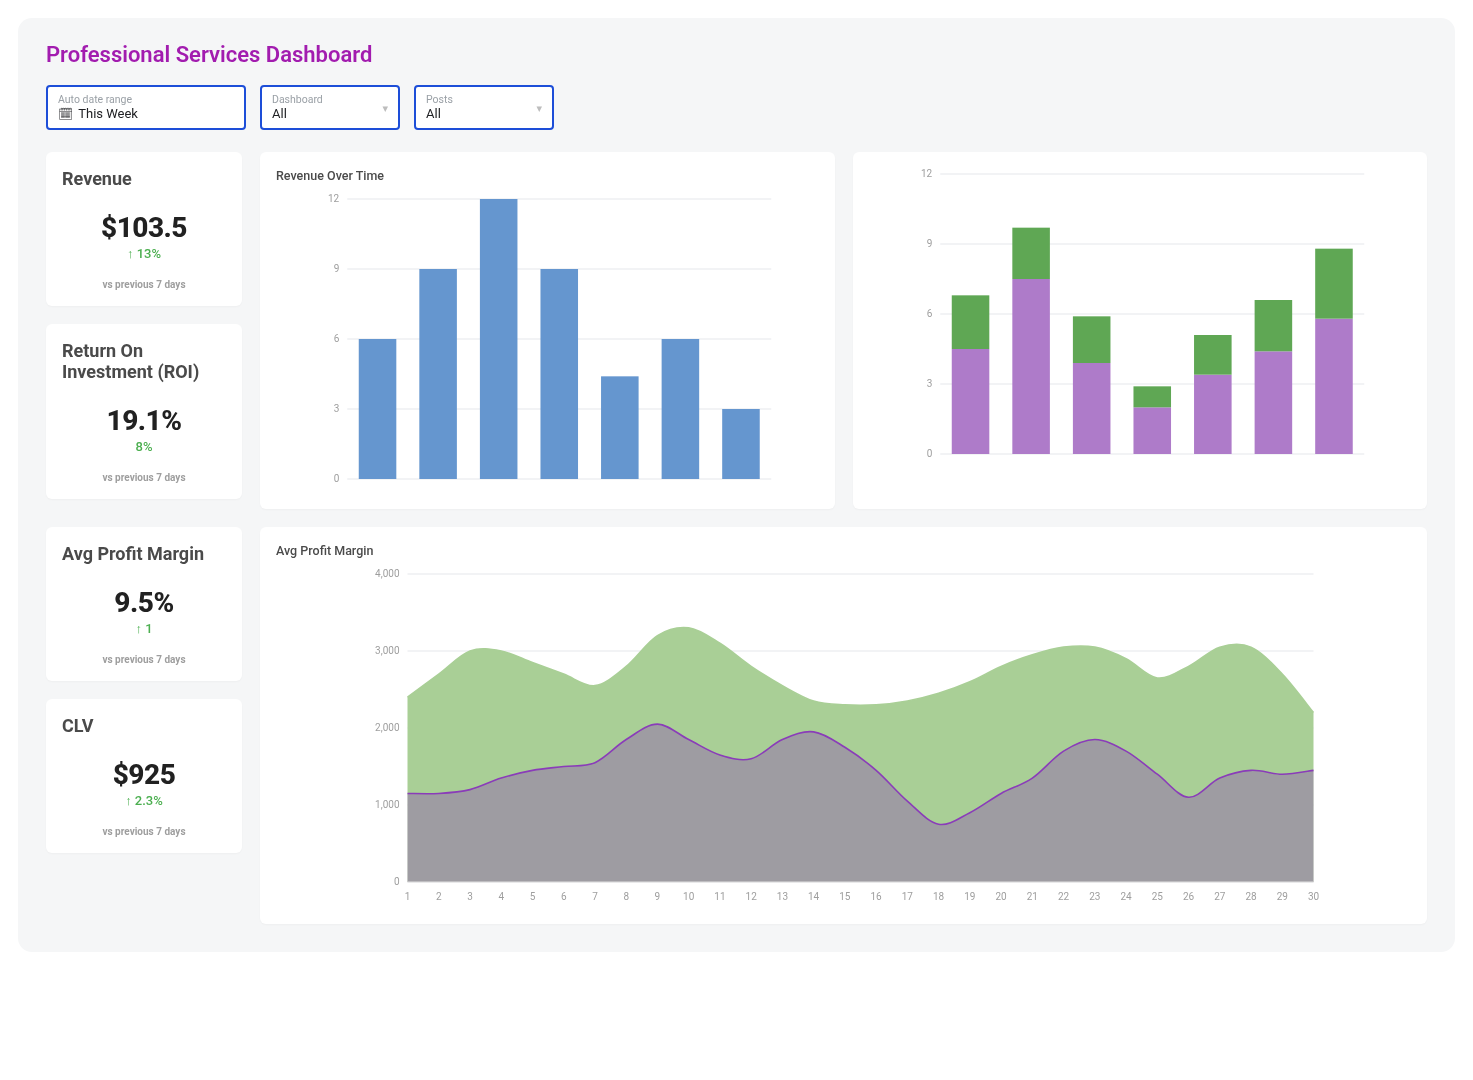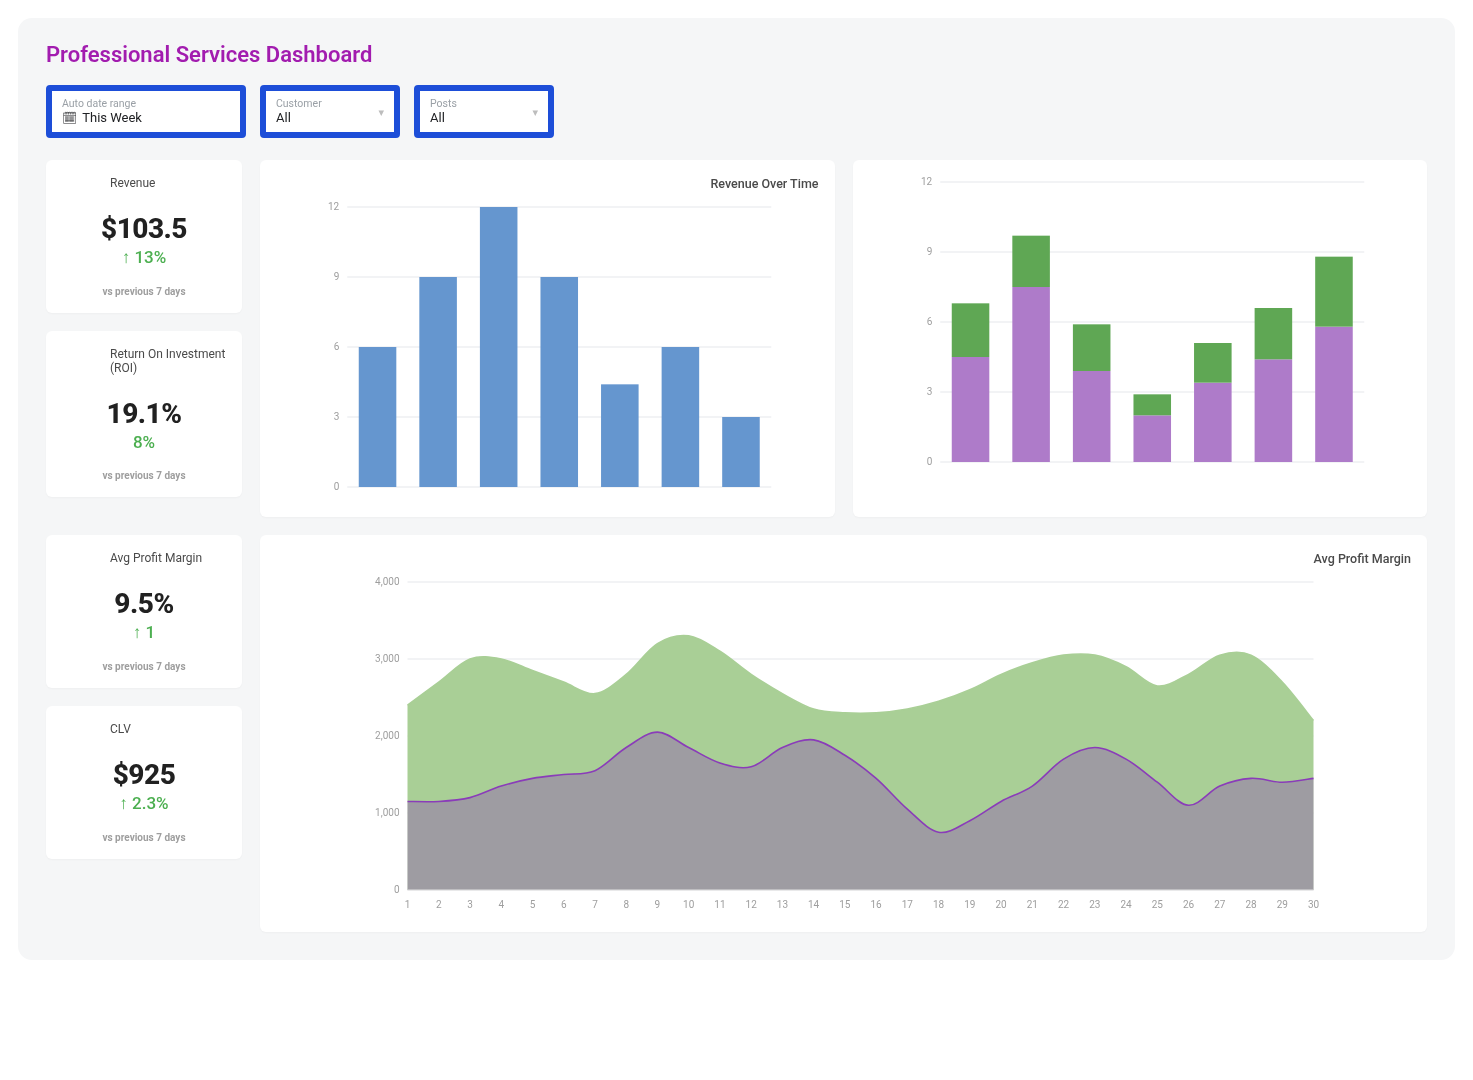--- a/index.html
+++ b/index.html
@@ -20,21 +20,21 @@
     color: #a21caf;
     margin-bottom: 18px;
   }
   .filters {
     display: flex;
     gap: 14px;
     margin-bottom: 22px;
   }
   .filter {
     background: #fff;
-    border: 6px solid #1d4ed8;
+    border: 2px solid #1d4ed8;
     border-radius: 4px;
     padding: 6px 10px 7px 10px;
     min-width: 160px;
     position: relative;
     cursor: pointer;
   }
   .filter .label {
     font-size: 10.5px;
     color: #9aa0a6;
   }
@@ -58,53 +58,51 @@
     grid-template-columns: 196px 1fr 1fr;
     gap: 18px;
   }
   .card {
     background: #fff;
     border-radius: 6px;
     box-shadow: 0 1px 2px rgba(0,0,0,0.03);
     padding: 16px;
   }
   .kpi-card .kpi-title {
-    font-size: 12px;
+    font-size: 18px;
     color: #4a4a4a;
-    font-weight: 400;
+    font-weight: 700;
     margin-bottom: 22px;
-    margin-left: 48px;
   }
   .kpi-card .kpi-value {
     font-size: 28px;
     font-weight: 800;
     color: #212121;
     text-align: center;
     letter-spacing: -0.5px;
   }
   .kpi-card .kpi-delta {
     text-align: center;
     color: #4caf50;
-    font-size: 17px;
+    font-size: 13px;
     font-weight: 500;
     margin-top: 2px;
   }
   .kpi-card .kpi-sub {
     text-align: center;
     color: #9e9e9e;
     font-size: 10px;
     margin-top: 18px;
     font-weight: bold;
   }
   .chart-title {
     font-size: 12.5px;
     color: #4a4a4a;
     font-weight: 500;
     margin-bottom: 10px;
-    text-align: right;
   }
   svg { display: block; }
   .axis-text { font-size: 10px; fill: #9e9e9e; }
   .grid-line { stroke: #e5e7eb; stroke-width: 1; }
   .axis-line { stroke: #e0e0e0; stroke-width: 1; }
   .left-col { display:flex; flex-direction:column; gap:18px; }
 </style>
 </head>
 <body>
 
@@ -113,21 +111,21 @@
 
   <div class="filters">
     <div class="filter" style="min-width:200px">
       <div class="label">Auto date range</div>
       <div class="value">
         <span style="font-size:12px;">🗓</span>
         <span>This Week</span>
       </div>
     </div>
     <div class="filter" style="min-width:140px">
-      <div class="label">Customer</div>
+      <div class="label">Dashboard</div>
       <div class="value">All</div>
       <span class="chev">▾</span>
     </div>
     <div class="filter" style="min-width:140px">
       <div class="label">Posts</div>
       <div class="value">All</div>
       <span class="chev">▾</span>
     </div>
   </div>
 

